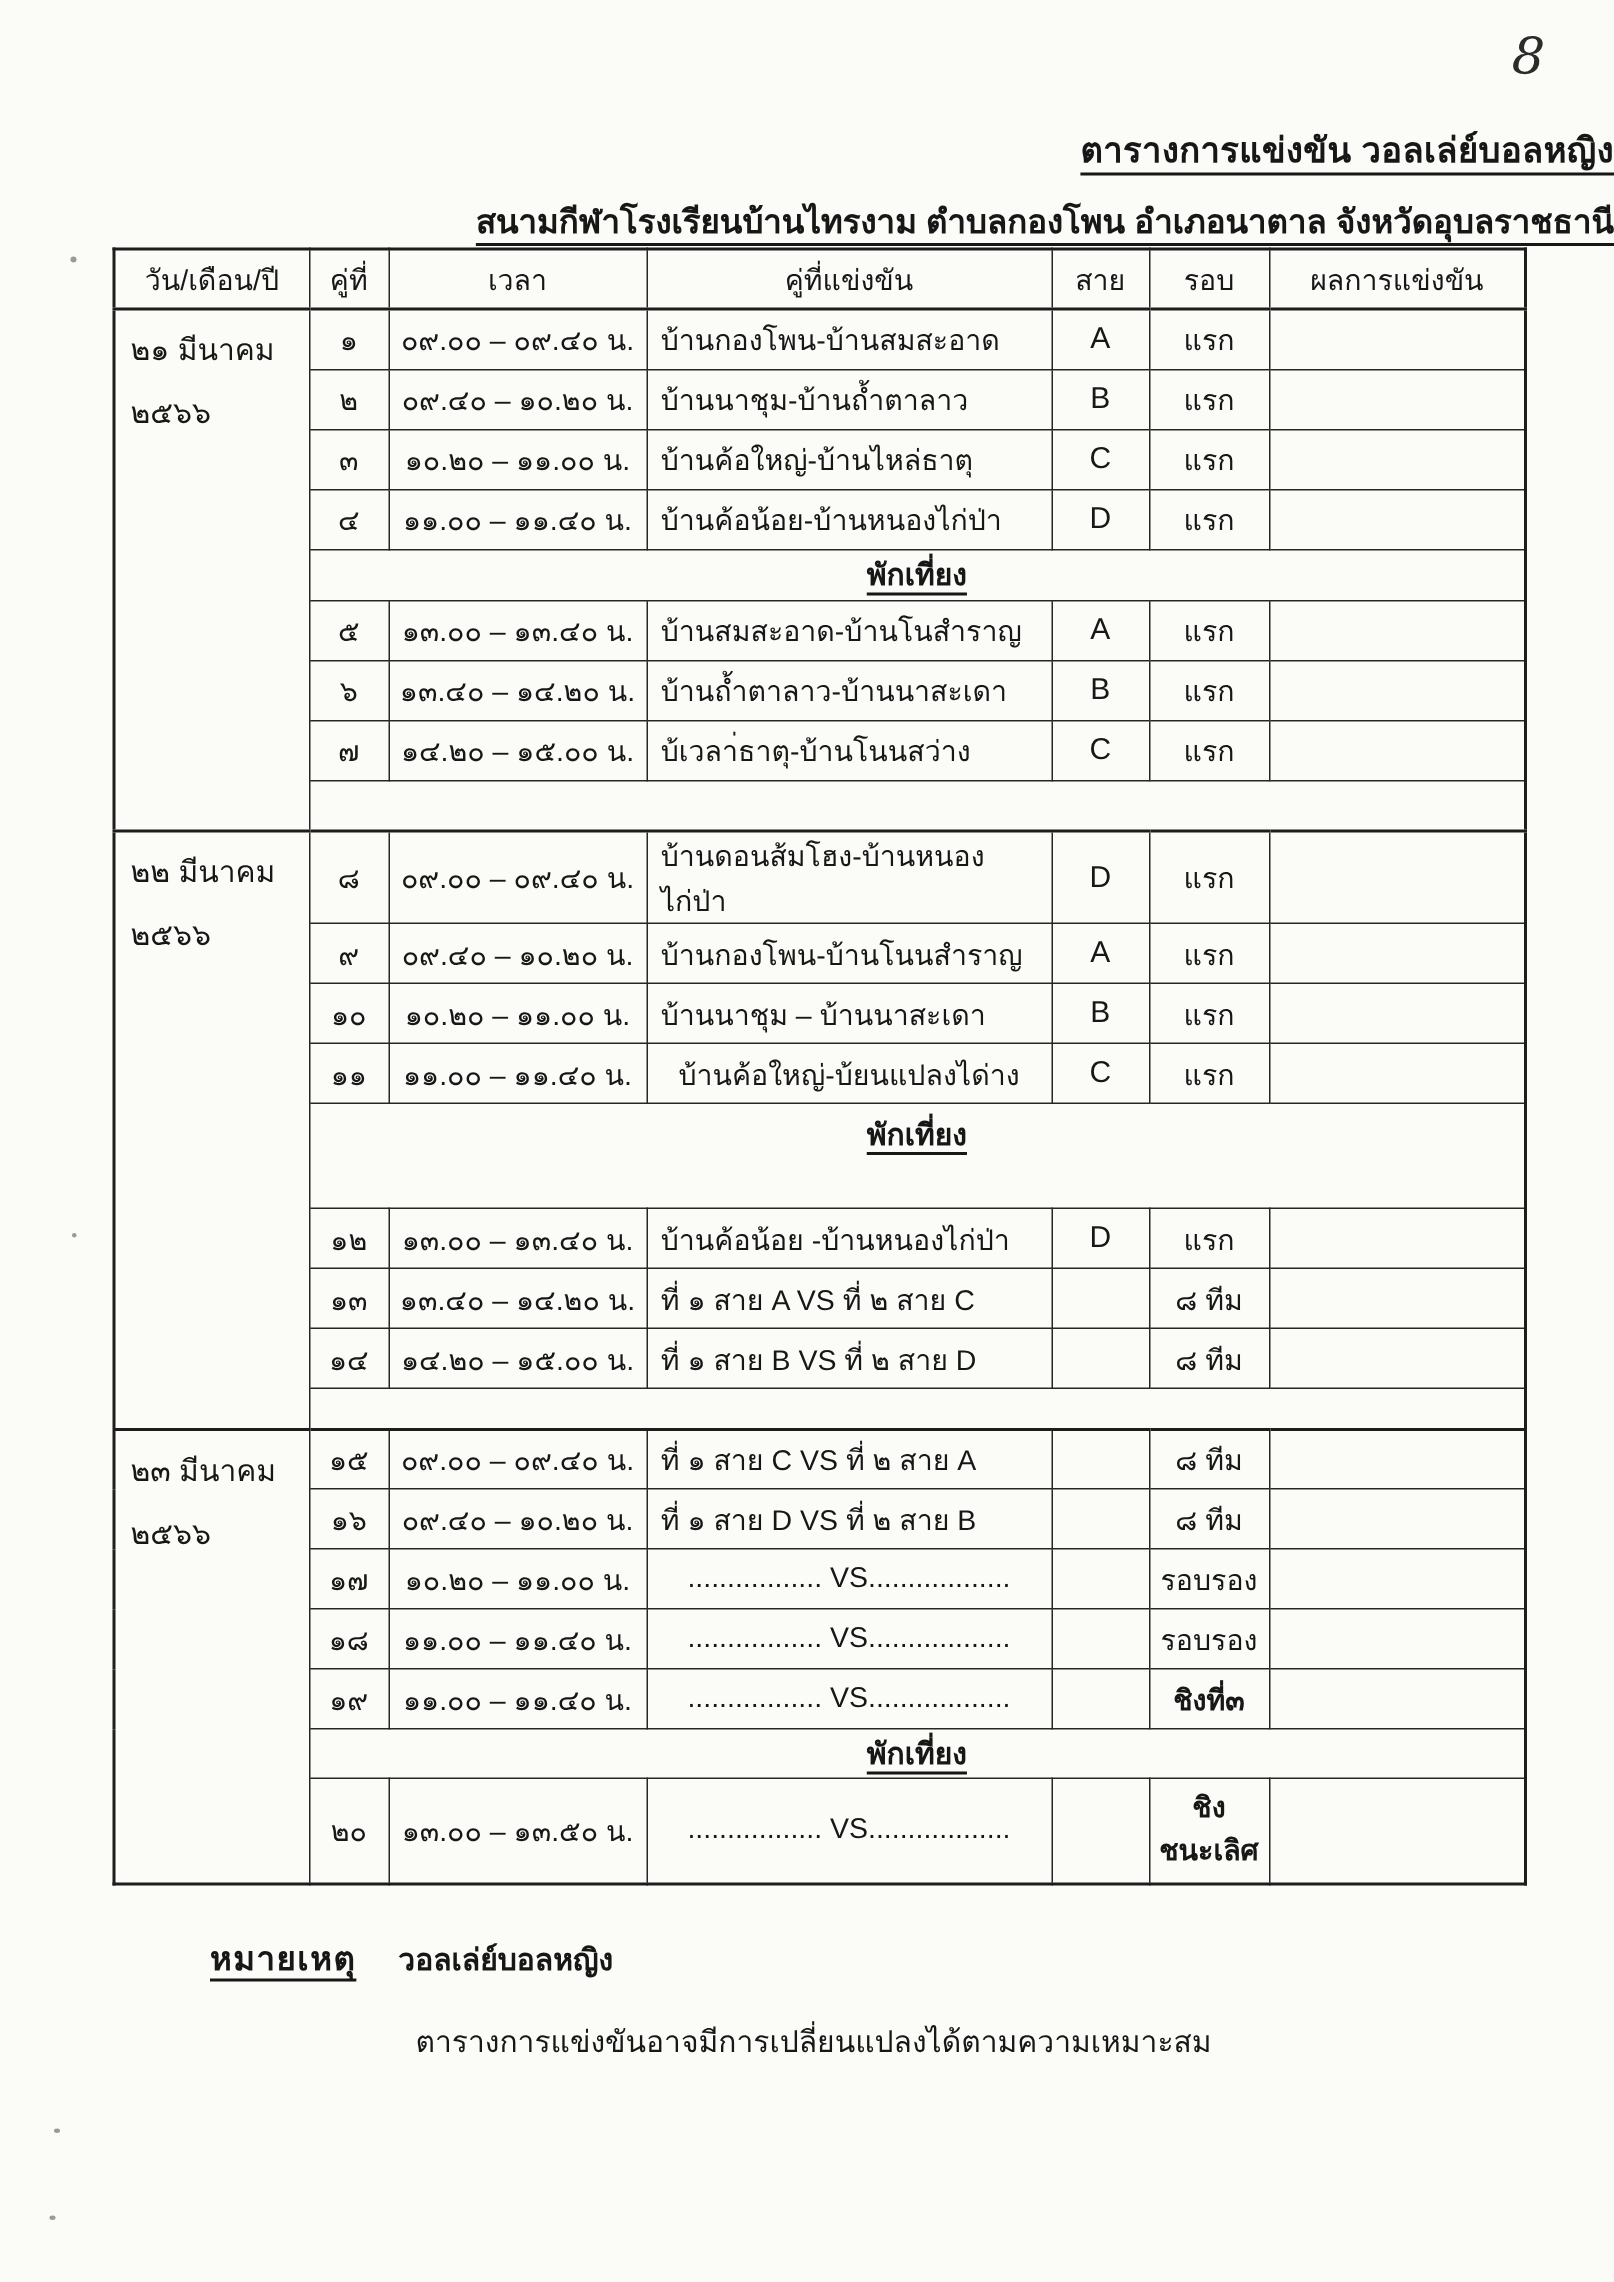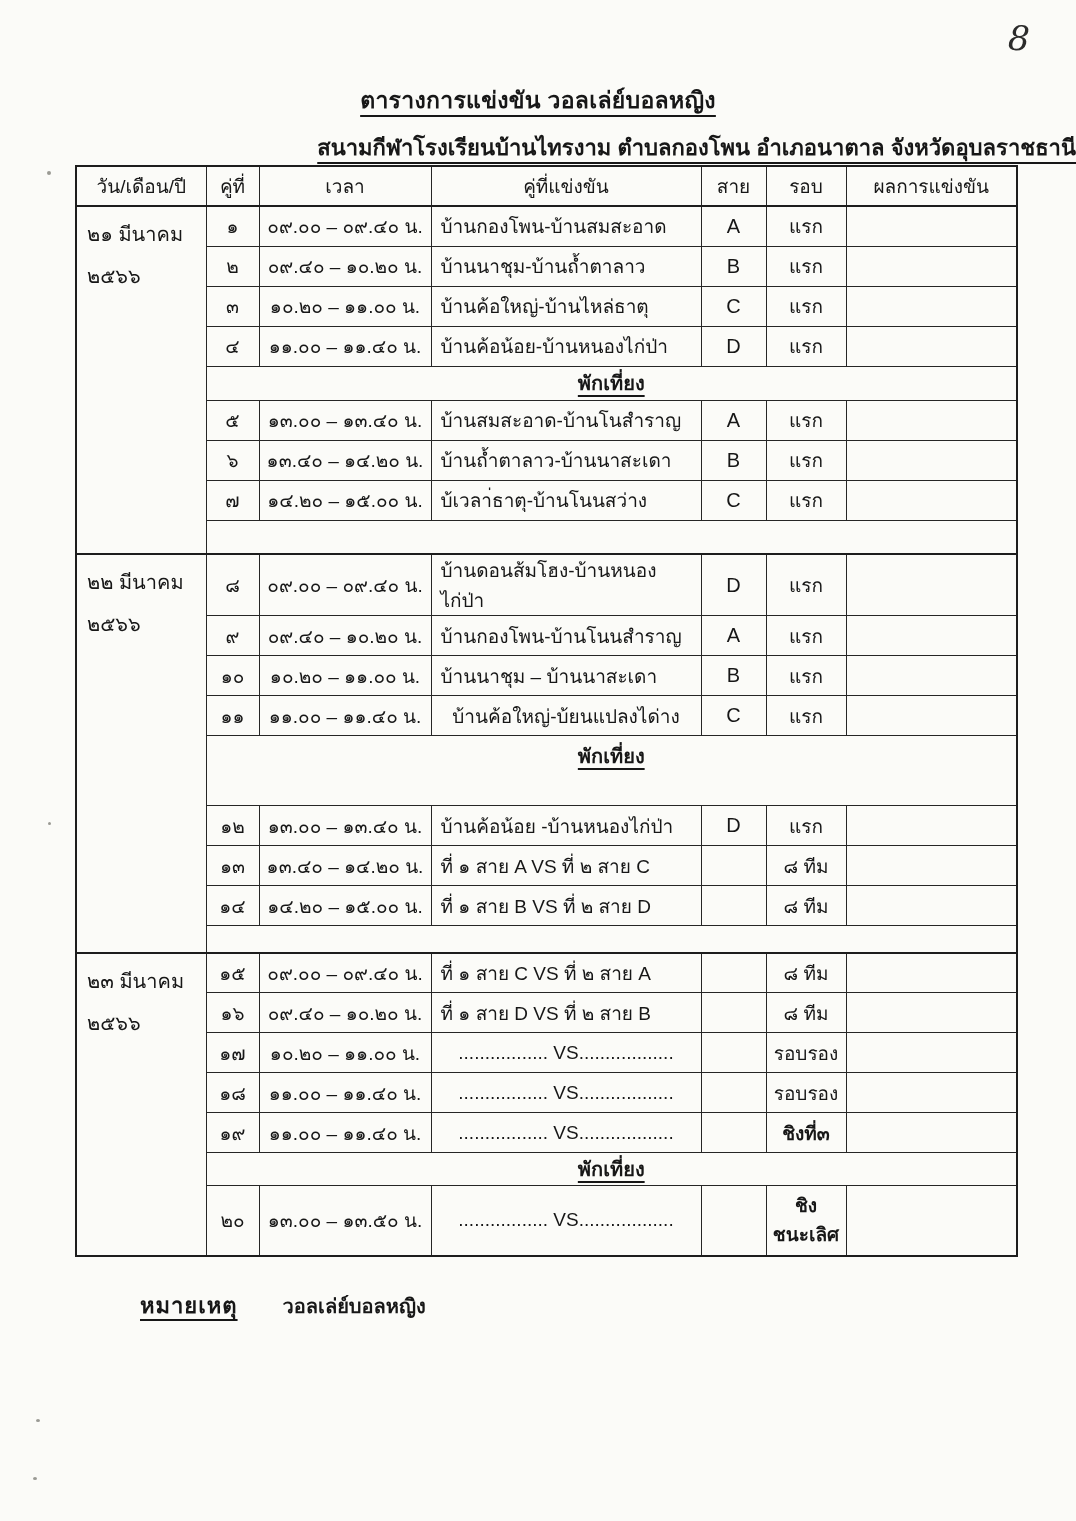--- a/index.html
+++ b/index.html
@@ -11,21 +11,21 @@
     color:#171717;
     overflow:hidden;
   }
   .page-number{
     position:absolute;top:18px;right:46px;
     font-family:"DejaVu Serif",serif;font-style:italic;
     font-size:34px;color:#2b2b2b;transform:rotate(3deg);
   }
   .doc-title{
     position:absolute;top:82px;left:0;width:100%;
-    text-align:center;font-size:23px;font-weight:bold;
+    text-align:right;font-size:23px;font-weight:bold;
     text-decoration:underline;text-underline-offset:7px;
     letter-spacing:.3px;
   }
   .doc-subtitle{
     position:absolute;top:130px;left:0;width:100%;
     text-align:right;font-size:22px;font-weight:bold;
     text-decoration:underline;text-underline-offset:7px;
   }
   table.sched{
     position:absolute;left:75px;top:165px;
@@ -60,21 +60,21 @@
   tr.lunch-row1{height:34px;}
   tr.lunch-row2{height:70px;}
   tr.lunch-row2 td{vertical-align:top;padding-top:4px;}
   tr.lunch-row3{height:33px;}
   tr.sep1{height:34px;}
   tr.sep2{height:27px;}
   tr.final-row{height:70px;}
   td.bold{font-weight:bold;}
   td.round2 div{line-height:1.55;font-weight:bold;}
   .notes{position:absolute;left:140px;top:1288px;width:800px;}
-  .notes-line1{display:flex;align-items:baseline;gap:45px;}
+  .notes-line1{display:flex;align-items:baseline;gap:28px;}
   .note-label{
     font-size:22px;font-weight:bold;
     text-decoration:underline;text-underline-offset:6px;
     letter-spacing:1px;
   }
   .note-text1{font-size:20px;font-weight:bold;}
   .note-text2{margin-top:22px;margin-left:137px;font-size:20px;}
   .speck{position:absolute;background:#9a9a94;border-radius:50%;}
   .speck.s1{left:47px;top:171px;width:4px;height:4px;}
   .speck.s2{left:48px;top:822px;width:3px;height:3px;}
@@ -313,13 +313,14 @@
     <td></td>
   </tr>
   </tbody>
 </table>
 
 <div class="notes">
   <div class="notes-line1">
     <span class="note-label">หมายเหตุ</span>
     <span class="note-text1">วอลเล่ย์บอลหญิง</span>
   </div>
+  <div class="note-text2">ตารางการแข่งขันอาจมีการเปลี่ยนแปลงได้ตามความเหมาะสม</div>
 </div>
 
 </body></html>

